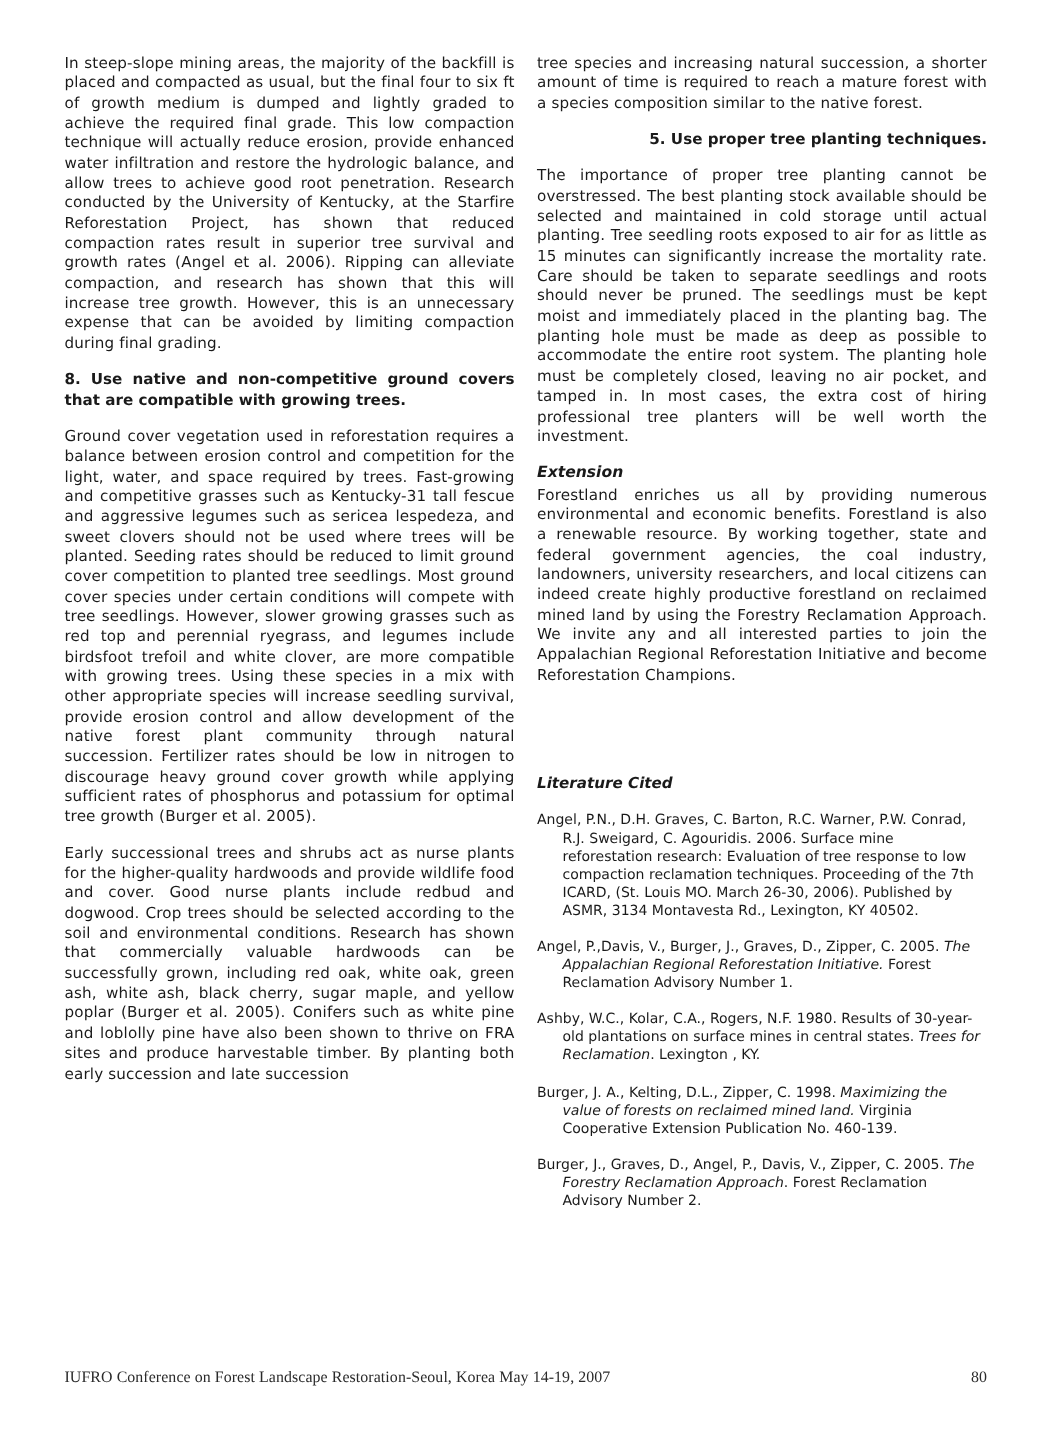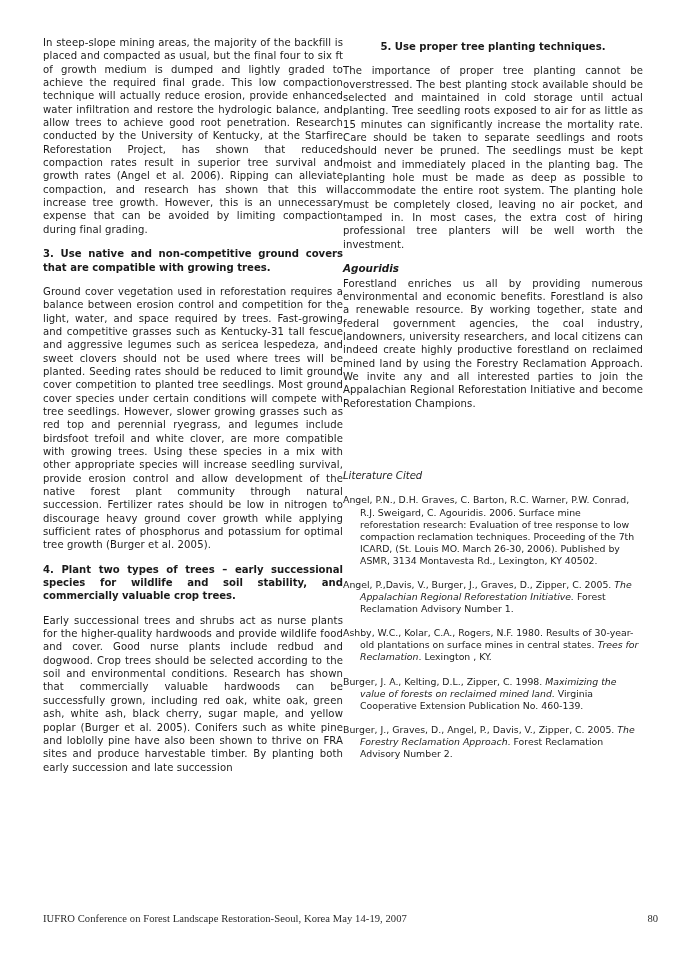--- a/index.html
+++ b/index.html
@@ -23,20 +23,21 @@
     height: 960px;
     background: #fff;
   }
   .columns {
     position: absolute;
     left: 43px;
     top: 36px;
     width: 615px;
     height: 855px;
     display: flex;
+    gap: 15px;
   }
   .col {
     width: 300px;
     flex: 0 0 300px;
   }
   p.body-par {
     margin: 0 0 11px 0;
     font-size: 10.1px;
     line-height: 13.35px;
     text-align: justify;
@@ -47,34 +48,34 @@
   }
   h3.sec-head {
     margin: 4px 0 11px 0;
     font-size: 10.1px;
     line-height: 13.35px;
     font-weight: bold;
     text-align: justify;
     text-justify: inter-word;
   }
   h3.sec-head.nojust {
-    text-align: center;
+    text-align: right;
   }
   h4.it-head {
     margin: 6px 0 1px 0;
     font-size: 10.4px;
     line-height: 13.4px;
     font-weight: bold;
     font-style: italic;
     text-align: left;
   }
   .lit-head {
     margin: 0 0 10px 0;
     font-size: 10.1px;
-    font-weight: normal;
+    font-weight: bold;
     font-style: italic;
     line-height: 13.4px;
   }
   .lit-gap {
     height: 48px;
   }
   p.ref {
     margin: 12px 0 11px 0;
     font-size: 9.35px;
     line-height: 12.1px;
@@ -108,30 +109,30 @@
 </style>
 </head>
 <body>
 
 <div class="page">
 
   <div class="columns">
 
     <div class="col">
       <p class="body-par">In steep-slope mining areas, the majority of the backfill is placed and compacted as usual, but the final four to six ft of growth medium is dumped and lightly graded to achieve the required final grade. This low compaction technique will actually reduce erosion, provide enhanced water infiltration and restore the hydrologic balance, and allow trees to achieve good root penetration. Research conducted by the University of Kentucky, at the Starfire Reforestation Project, has shown that reduced compaction rates result in superior tree survival and growth rates (Angel et al. 2006). Ripping can alleviate compaction, and research has shown that this will increase tree growth. However, this is an unnecessary expense that can be avoided by limiting compaction during final grading.</p>
-      <h3 class="sec-head">3. Use native and non-competitive ground covers that are compatible with growing trees.</h3>
+      <h3 class="sec-head">8. Use native and non-competitive ground covers that are compatible with growing trees.</h3>
       <p class="body-par">Ground cover vegetation used in reforestation requires a balance between erosion control and competition for the light, water, and space required by trees. Fast-growing and competitive grasses such as Kentucky-31 tall fescue and aggressive legumes such as sericea lespedeza, and sweet clovers should not be used where trees will be planted. Seeding rates should be reduced to limit ground cover competition to planted tree seedlings. Most ground cover species under certain conditions will compete with tree seedlings. However, slower growing grasses such as red top and perennial ryegrass, and legumes include birdsfoot trefoil and white clover, are more compatible with growing trees. Using these species in a mix with other appropriate species will increase seedling survival, provide erosion control and allow development of the native forest plant community through natural succession. Fertilizer rates should be low in nitrogen to discourage heavy ground cover growth while applying sufficient rates of phosphorus and potassium for optimal tree growth (Burger et al. 2005).</p>
-      <h3 class="sec-head">4. Plant two types of trees – early successional species for wildlife and soil stability, and commercially valuable crop trees.</h3>
       <p class="body-par">Early successional trees and shrubs act as nurse plants for the higher-quality hardwoods and provide wildlife food and cover. Good nurse plants include redbud and dogwood. Crop trees should be selected according to the soil and environmental conditions. Research has shown that commercially valuable hardwoods can be successfully grown, including red oak, white oak, green ash, white ash, black cherry, sugar maple, and yellow poplar (Burger et al. 2005). Conifers such as white pine and loblolly pine have also been shown to thrive on FRA sites and produce harvestable timber. By planting both early succession and late succession</p>
     </div>
 
     <div class="col">
+      <p class="body-par">tree species and increasing natural succession, a shorter amount of time is required to reach a mature forest with a species composition similar to the native forest.</p>
       <h3 class="sec-head nojust">5. Use proper tree planting techniques.</h3>
       <p class="body-par">The importance of proper tree planting cannot be overstressed. The best planting stock available should be selected and maintained in cold storage until actual planting. Tree seedling roots exposed to air for as little as 15 minutes can significantly increase the mortality rate. Care should be taken to separate seedlings and roots should never be pruned. The seedlings must be kept moist and immediately placed in the planting bag. The planting hole must be made as deep as possible to accommodate the entire root system. The planting hole must be completely closed, leaving no air pocket, and tamped in. In most cases, the extra cost of hiring professional tree planters will be well worth the investment.</p>
-      <h4 class="it-head">Agouridis</h4>
+      <h4 class="it-head">Extension</h4>
       <p class="body-par">Forestland enriches us all by providing numerous environmental and economic benefits. Forestland is also a renewable resource. By working together, state and federal government agencies, the coal industry, landowners, university researchers, and local citizens can indeed create highly productive forestland on reclaimed mined land by using the Forestry Reclamation Approach. We invite any and all interested parties to join the Appalachian Regional Reforestation Initiative and become Reforestation Champions.</p>
 
       <div class="lit-gap"></div>
 
       <div class="lit-head">Literature Cited</div>
 
       <div>
         <p class="ref">Angel, P.N., D.H. Graves, C. Barton, R.C. Warner, P.W. Conrad, R.J. Sweigard, C. Agouridis. 2006. Surface mine reforestation research: Evaluation of tree response to low compaction reclamation techniques. Proceeding of the 7th ICARD, (St. Louis MO. March 26-30, 2006). Published by ASMR, 3134 Montavesta Rd., Lexington, KY 40502.</p>
         <p class="ref">Angel, P.,Davis, V., Burger, J., Graves, D., Zipper, C. 2005. <i>The Appalachian Regional Reforestation Initiative.</i>  Forest Reclamation Advisory Number 1.</p>
         <p class="ref">Ashby, W.C., Kolar, C.A., Rogers, N.F. 1980. Results of 30-year-old plantations on surface mines in central states. <i>Trees for Reclamation</i>. Lexington , KY.</p>

